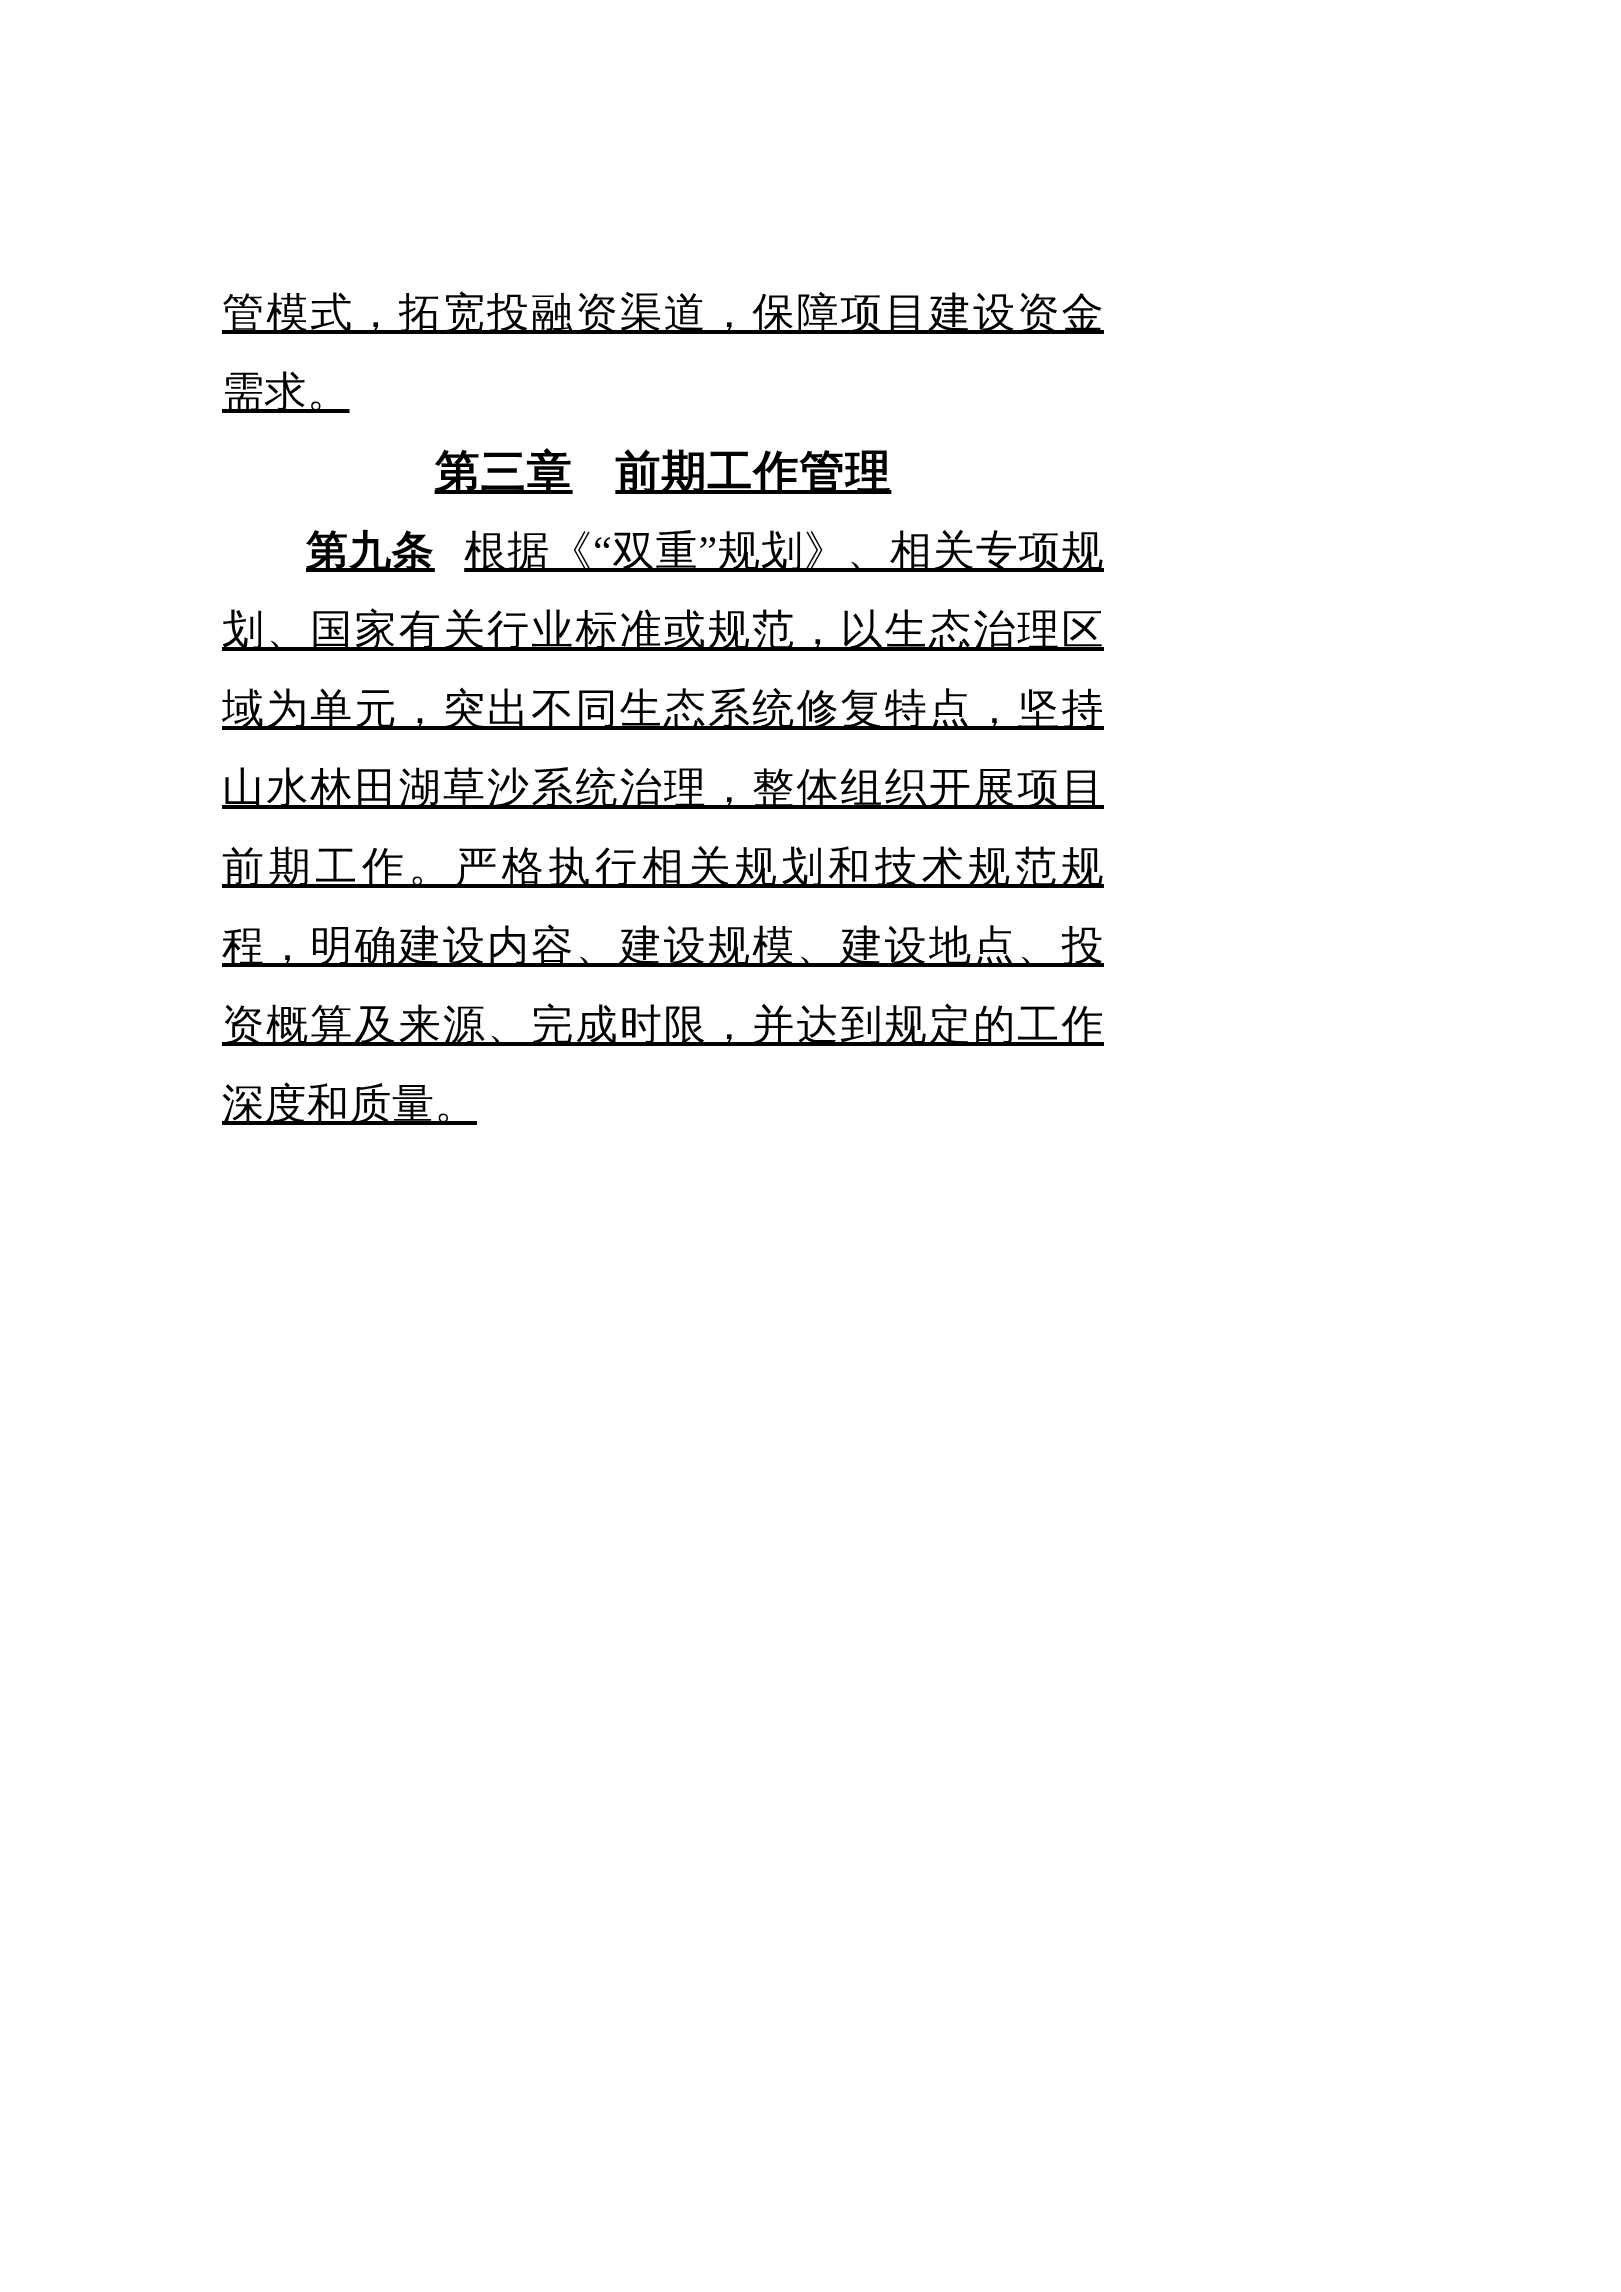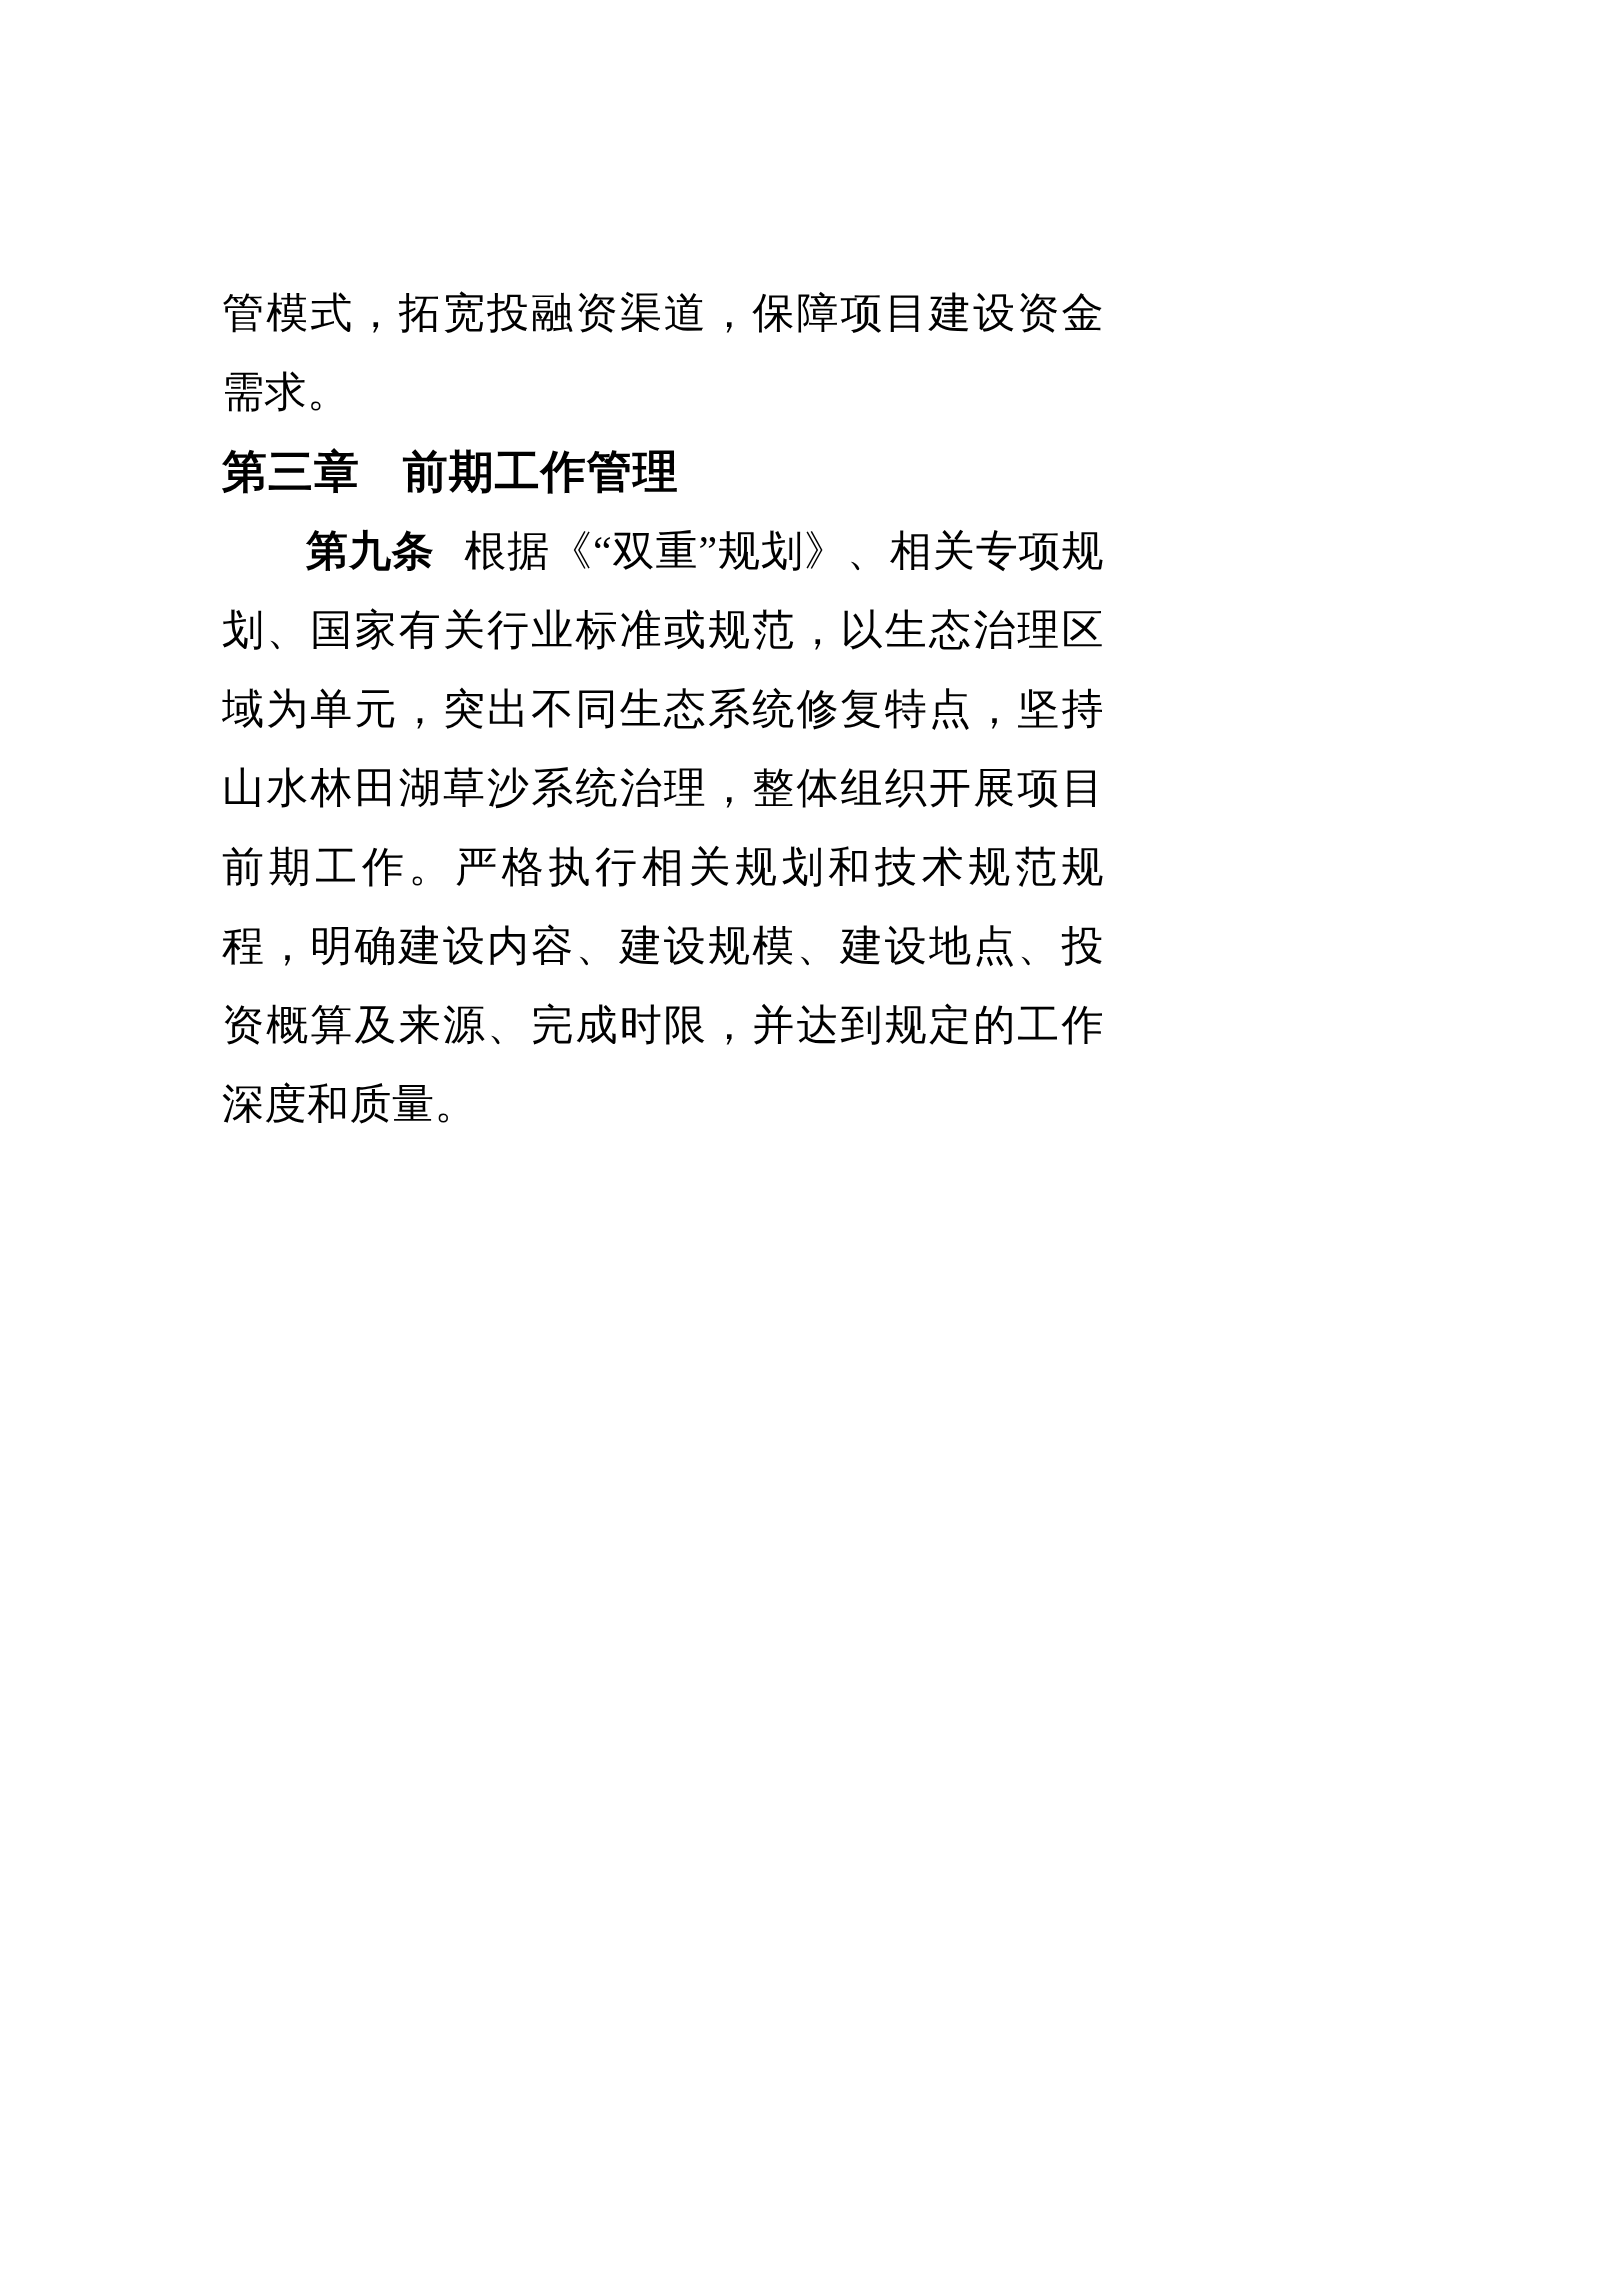--- a/index.html
+++ b/index.html
@@ -13,20 +13,21 @@
     overflow: hidden;
     font-family: "Liberation Serif", "DejaVu Serif", serif;
     color: #000000;
   }
   .page {
     box-sizing: border-box;
     width: 1326px;
     height: 2293px;
     padding: 274px 222px 0 222px;
     background: #ffffff;
+    text-decoration: underline;
   }
   .para {
     margin: 0;
     font-size: 42px;
     line-height: 79px;
     text-align: justify;
     text-justify: inter-character;
     letter-spacing: 0.5px;
   }
   .para.continuation {
@@ -39,21 +40,21 @@
     font-family: "Liberation Sans", "DejaVu Sans", sans-serif;
     font-weight: 700;
     margin-right: 0.7em;
   }
   .chapter-heading {
     margin: 0;
     font-family: "Liberation Sans", "DejaVu Sans", sans-serif;
     font-weight: 700;
     font-size: 45px;
     line-height: 79px;
-    text-align: left;
+    text-align: center;
     letter-spacing: 1px;
   }
   .chapter-number {
     margin-right: 0.95em;
   }
 </style>
 </head>
 <body>
 
 <div class="page">

